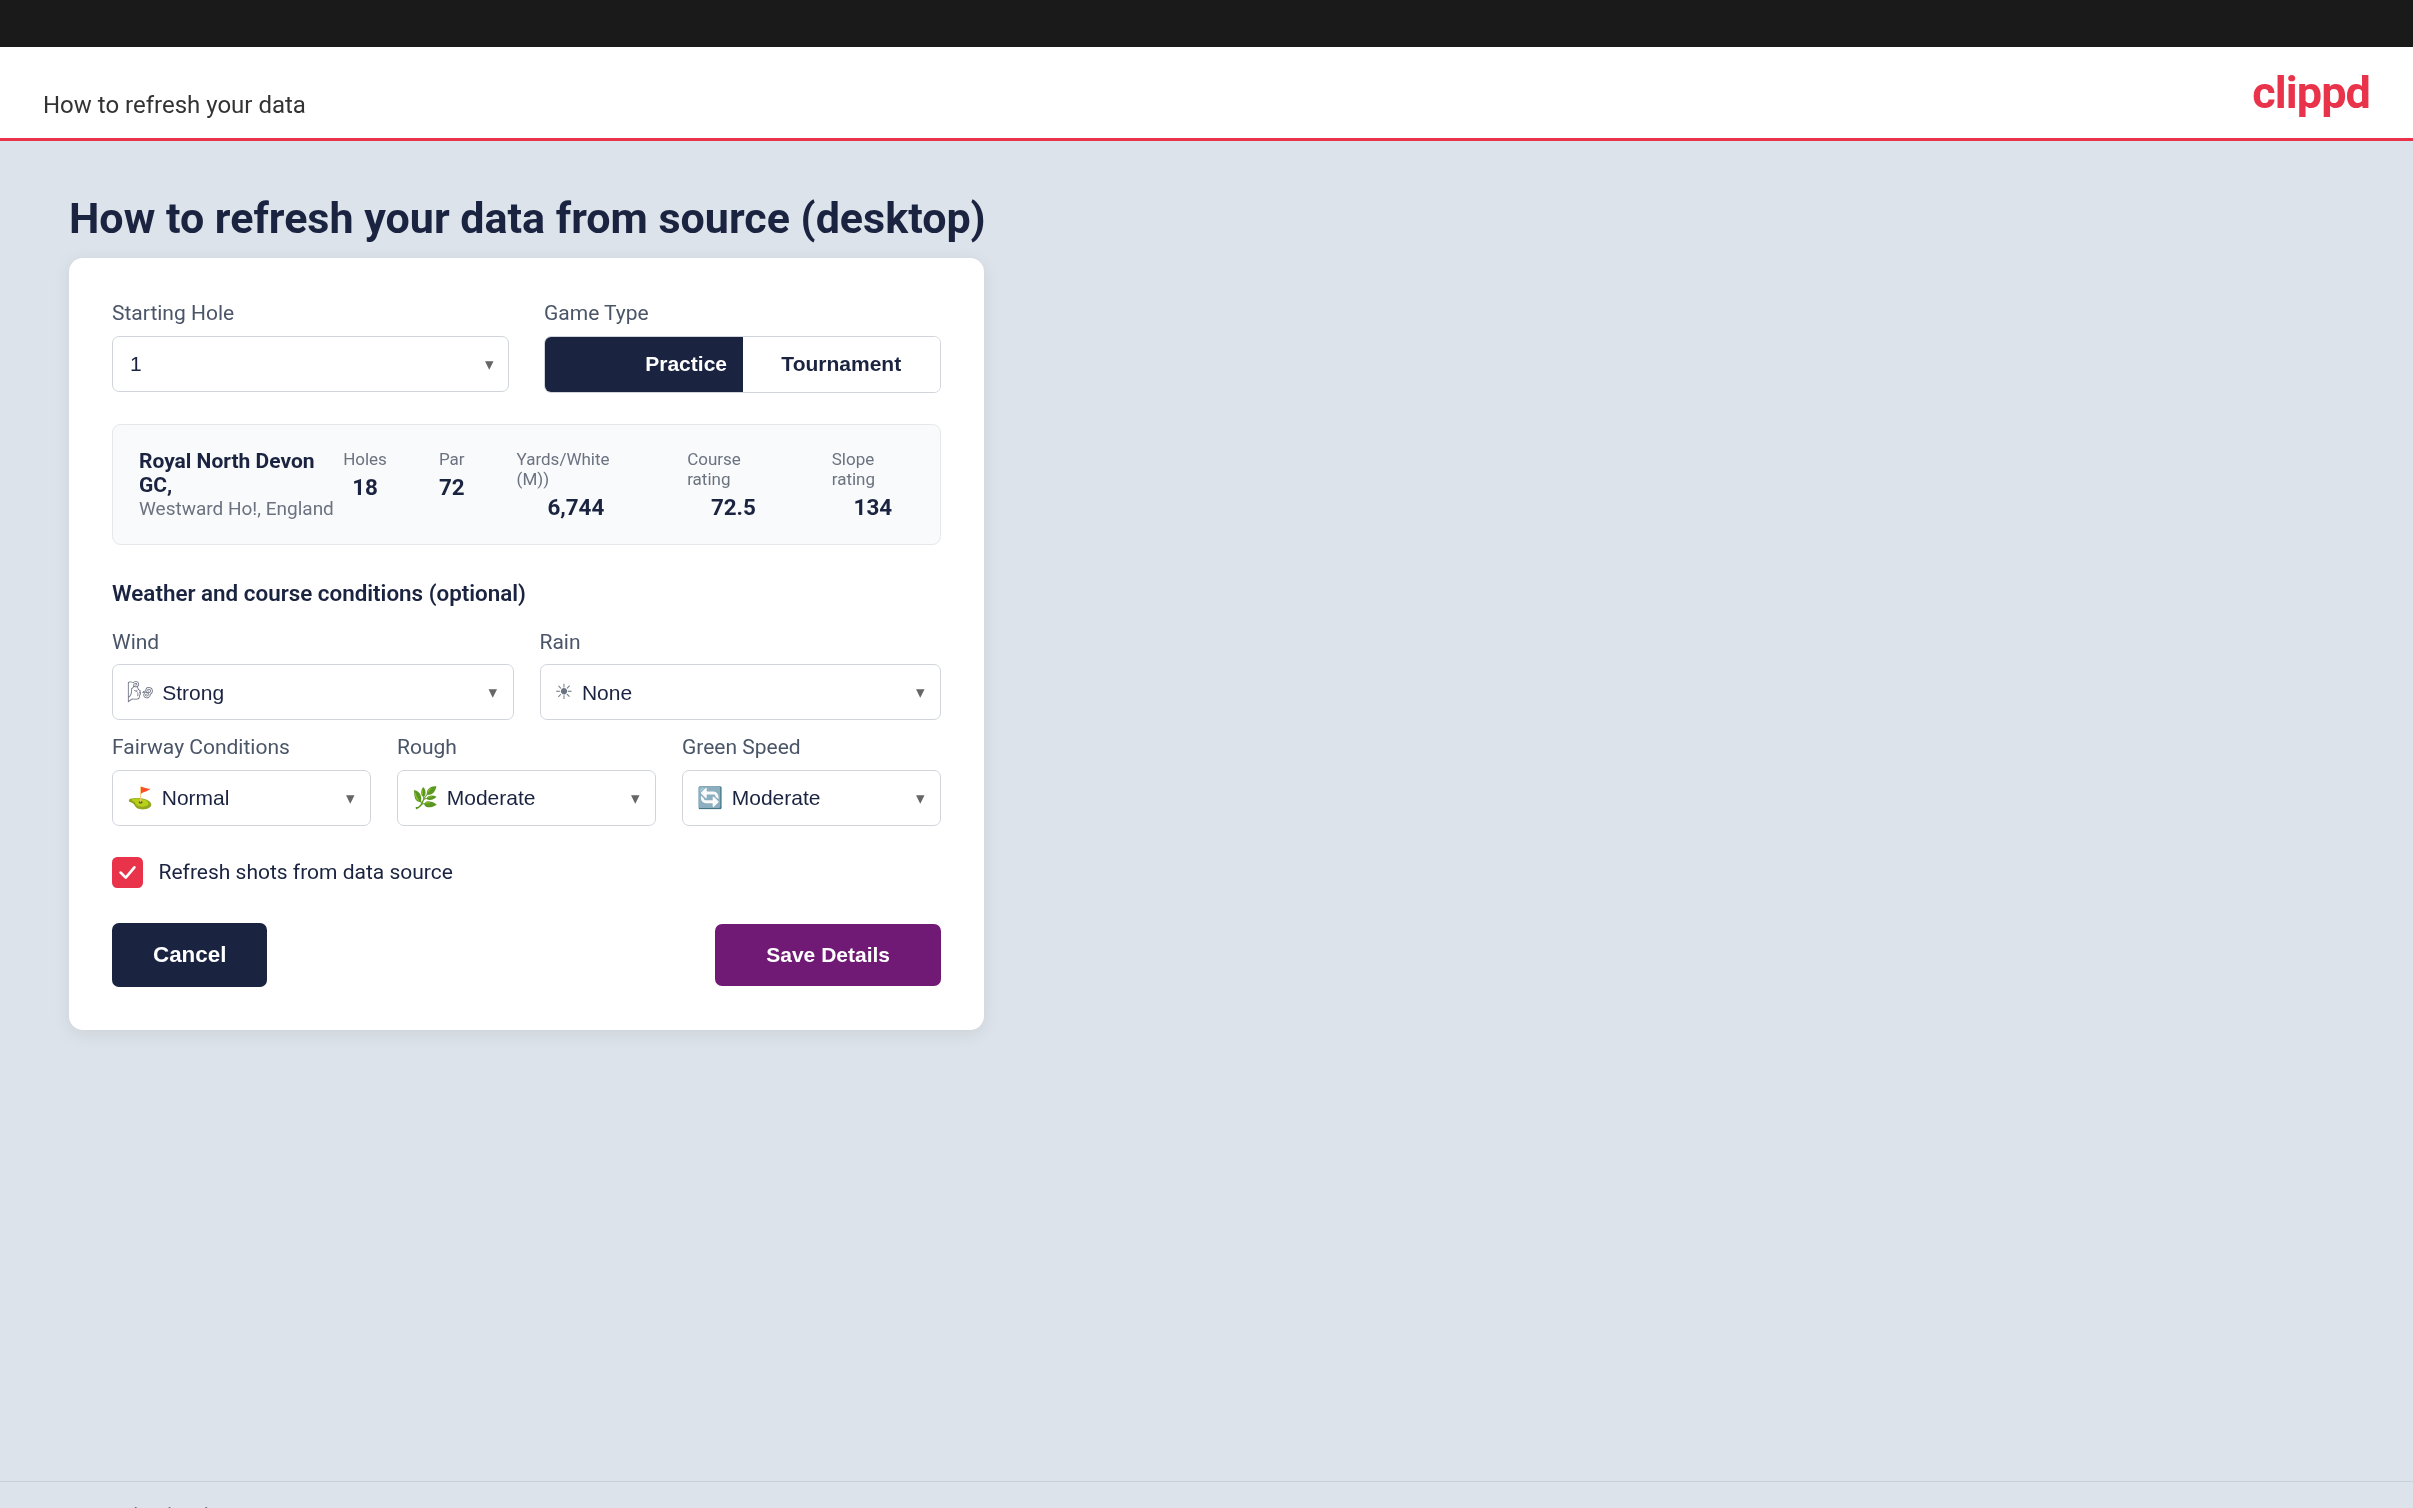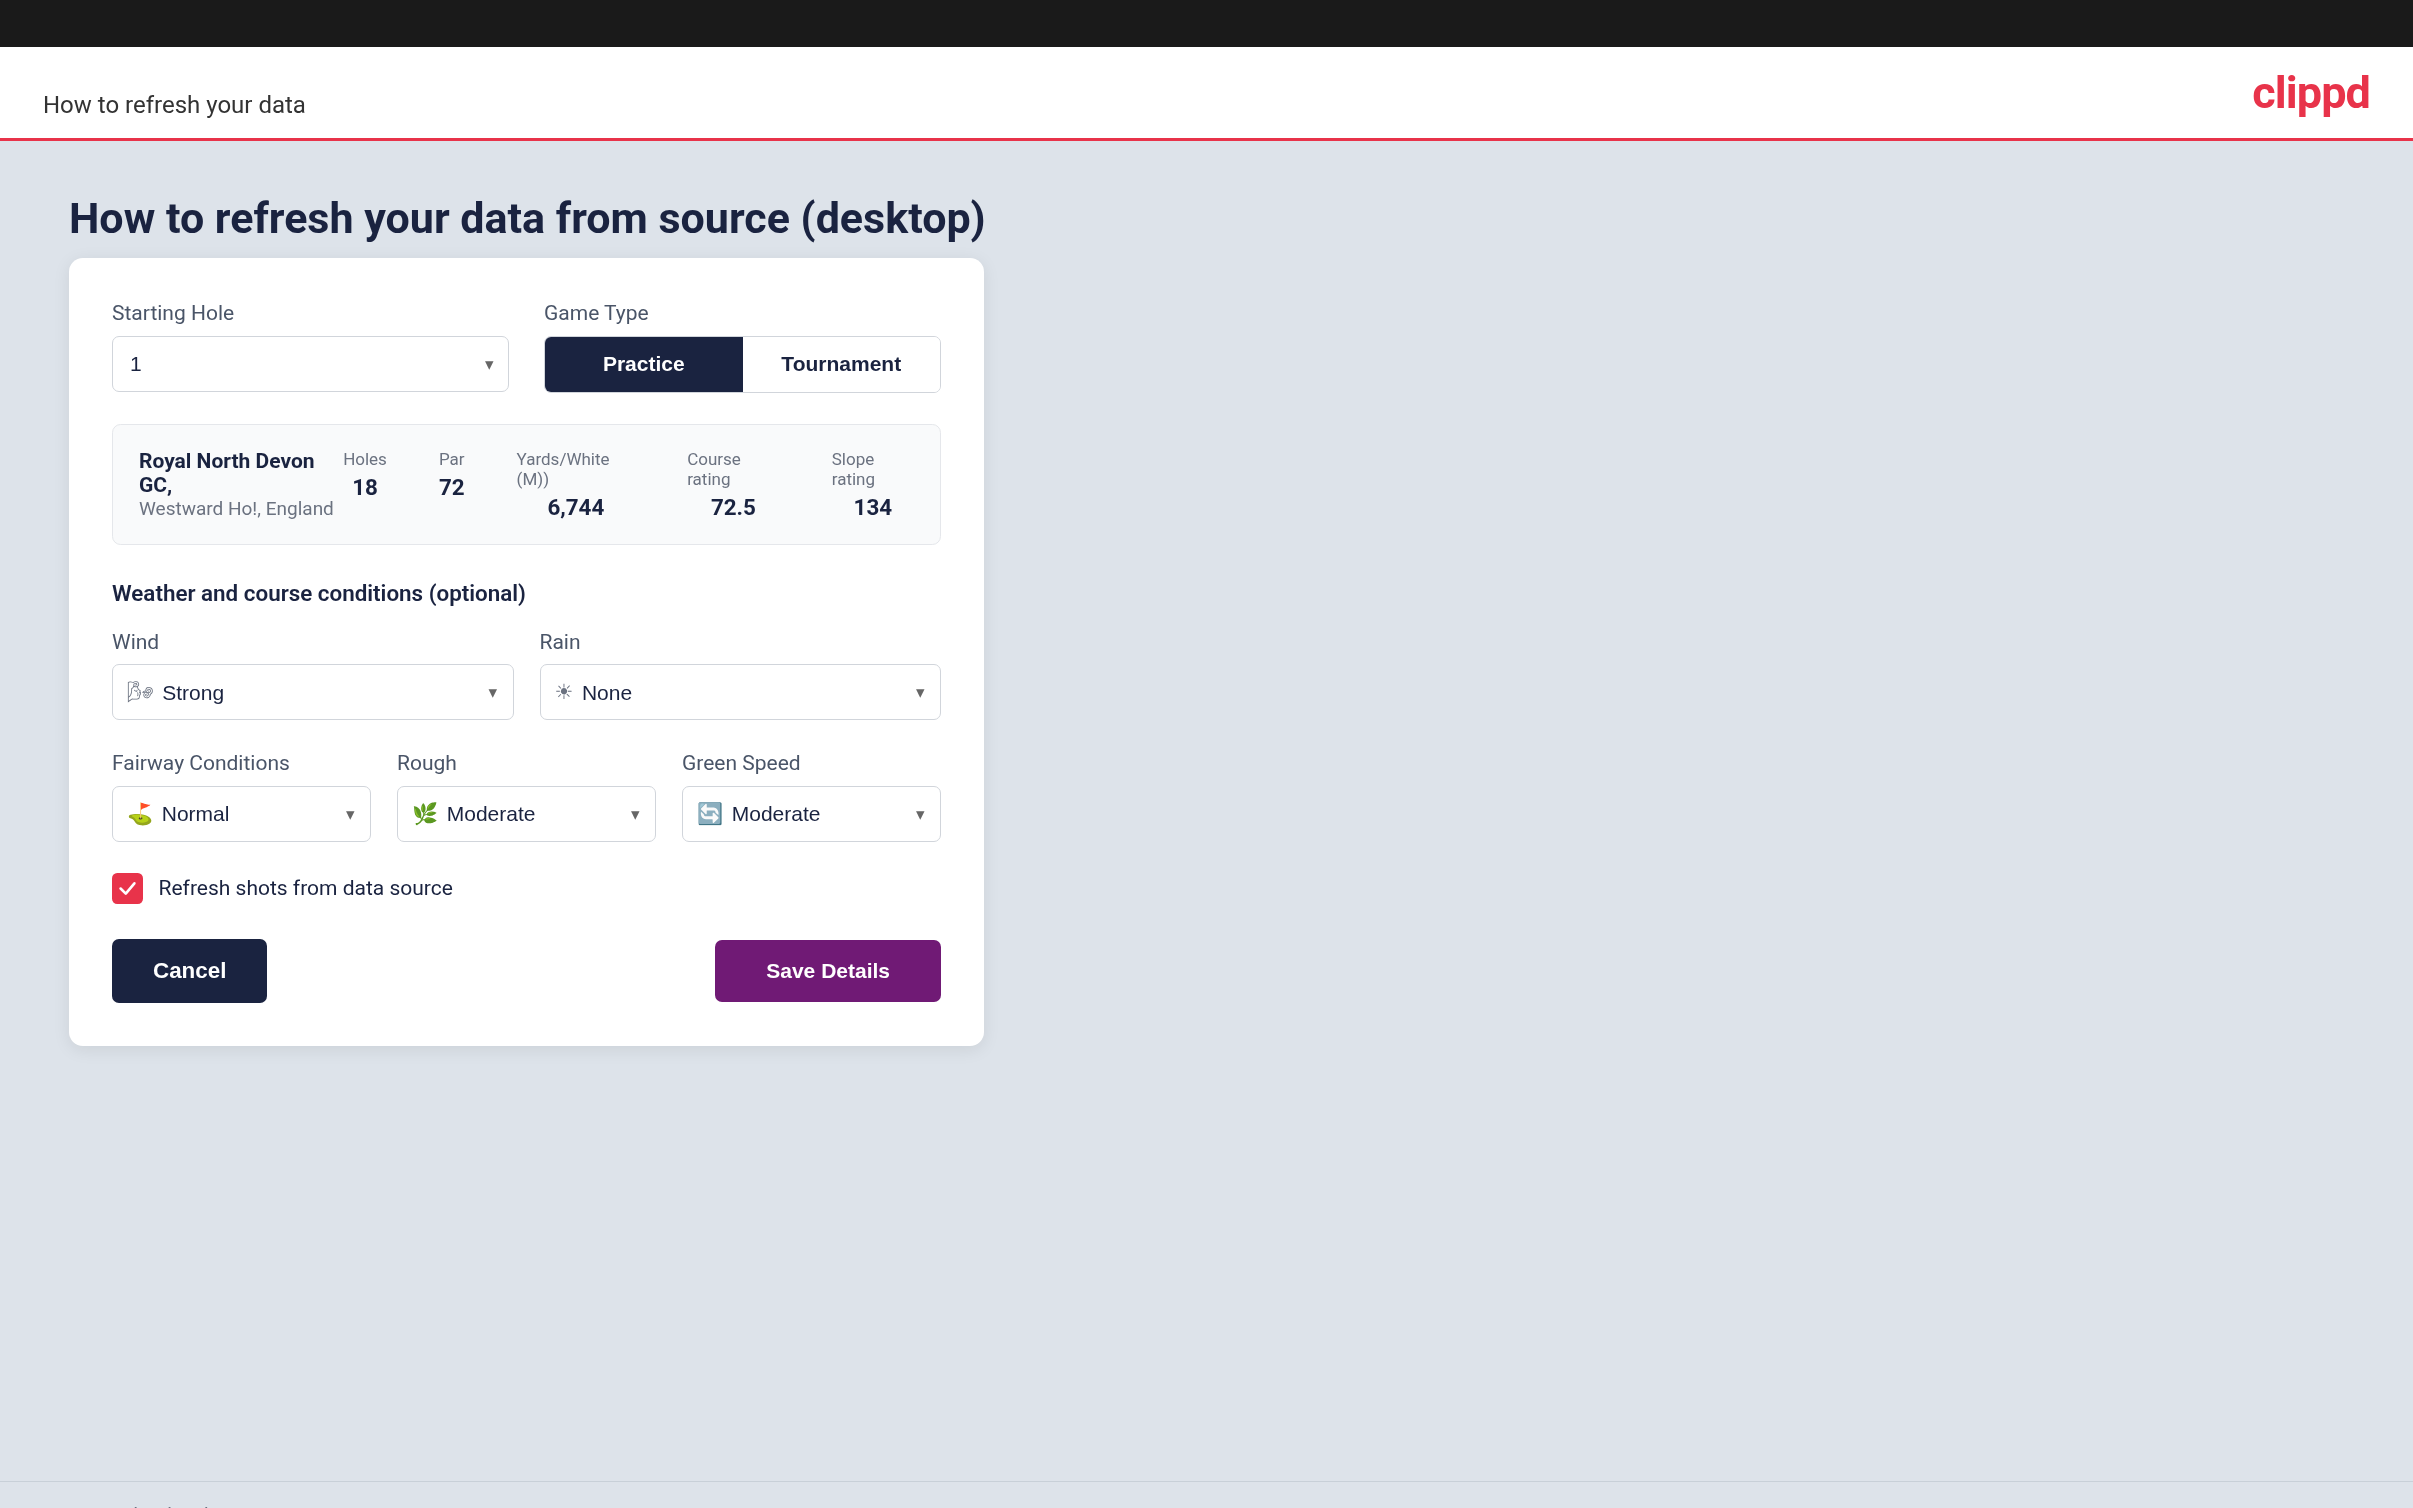--- a/index.html
+++ b/index.html
@@ -136,20 +136,21 @@
       font-size: 21px;
       font-weight: 600;
       border: none;
       cursor: pointer;
       transition: background 0.2s;
     }
 
     .game-type-btn.active {
       background: #1a2340;
       color: #fff;
+      text-align: right;
     }
 
     .game-type-btn.inactive {
       background: #fff;
       color: #1a2340;
     }
 
     .course-info-row {
       background: #f9fafb;
       border: 1.3px solid #e5e7eb;
@@ -199,21 +200,21 @@
       font-size: 22.4px;
       font-weight: 600;
       color: #1a2340;
       margin-bottom: 24px;
     }
 
     .conditions-grid {
       display: grid;
       grid-template-columns: 1fr 1fr;
       gap: 26px;
-      margin-bottom: 31px;
+      margin-bottom: 15px;
     }
 
     .conditions-row3 {
       display: grid;
       grid-template-columns: 1fr 1fr 1fr;
       gap: 26px;
       margin-bottom: 31px;
     }
 
     .select-with-icon {

